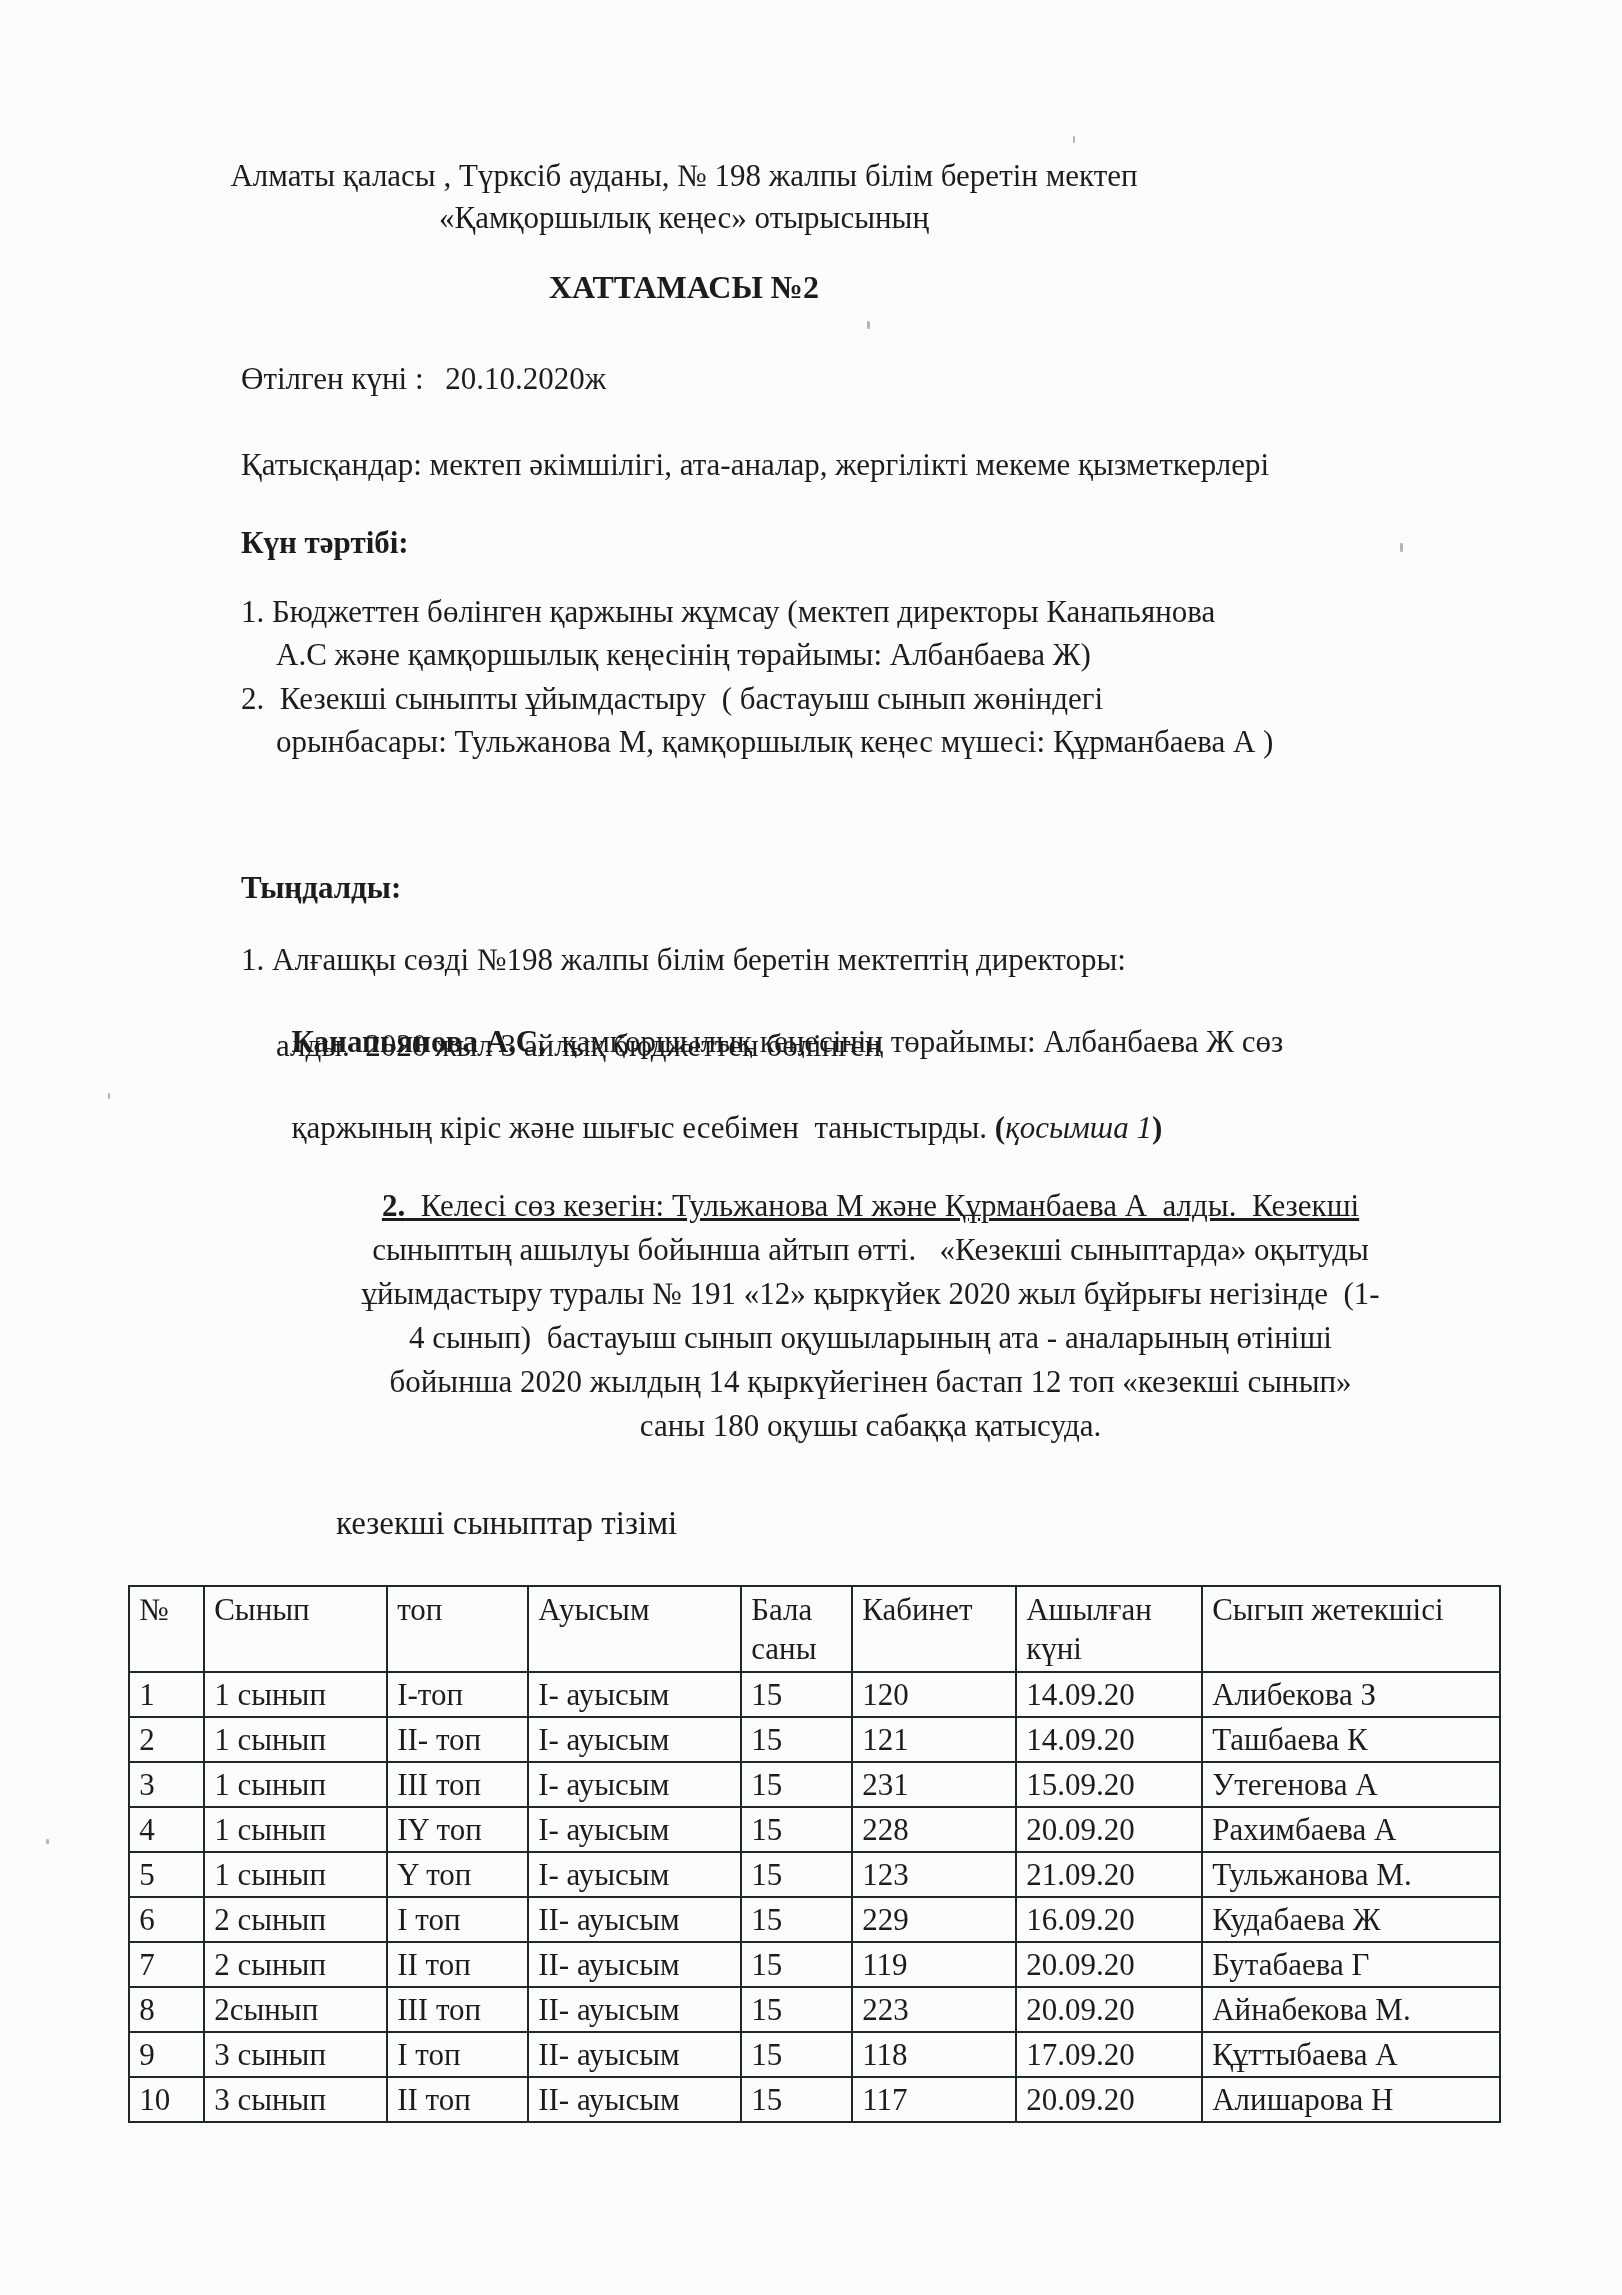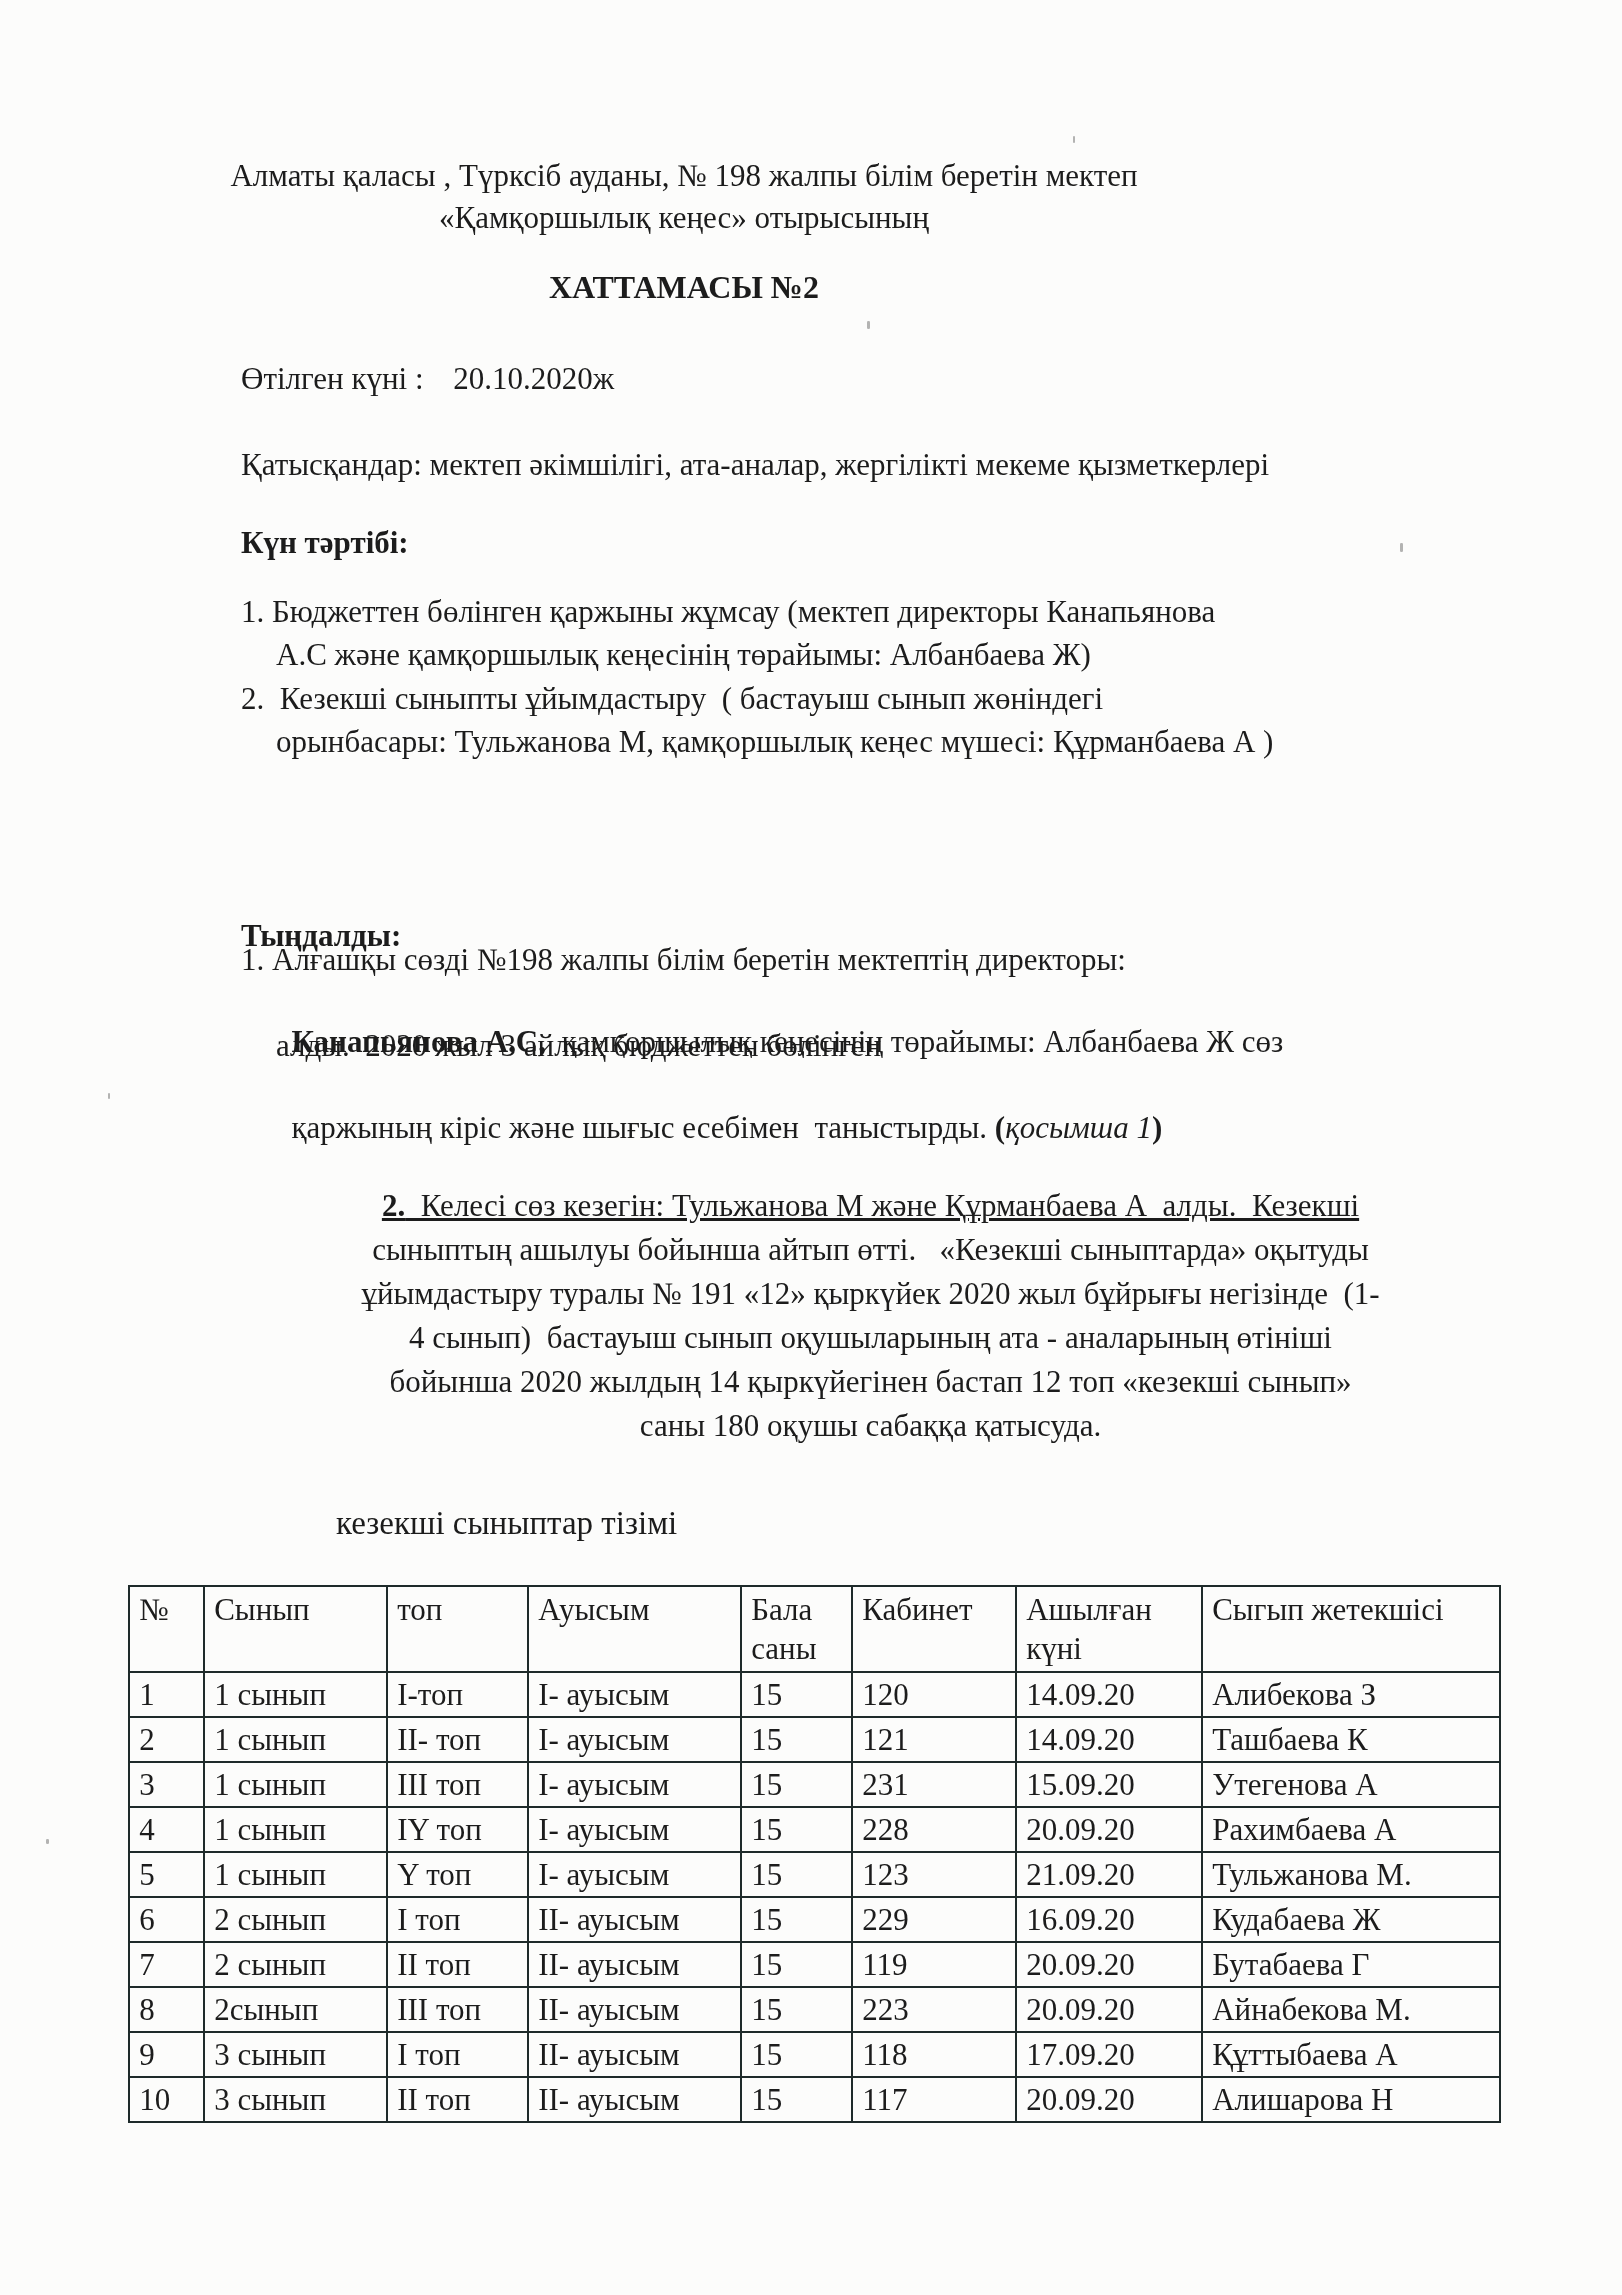--- a/index.html
+++ b/index.html
@@ -26,40 +26,40 @@
 </style>
 </head>
 <body>
 
 <div class="abs hdr" style="top:156px;">Алматы қаласы , Түрксіб ауданы, № 198 жалпы білім беретін мектеп</div>
 <div class="abs hdr" style="top:198px;">«Қамқоршылық кеңес» отырысының</div>
 <div class="abs hdr bold" style="top:268px; font-size:32px;">ХАТТАМАСЫ №2</div>
 
 <div class="abs p" style="left:241px; top:359px;">
   <span>Өтілген күні :</span>
-  <span style="margin-left:22px;">20.10.2020ж</span>
+  <span style="margin-left:14px;">20.10.2020ж</span>
 </div>
 
 <div class="abs p" style="left:241px; top:445px;">Қатысқандар: мектеп әкімшілігі, ата-аналар, жергілікті мекеме қызметкерлері</div>
 
 <div class="abs p bold" style="left:241px; top:523px;">Күн тәртібі:</div>
 
 <div class="abs p" style="left:241px; top:592px;">
   <span>1.</span>
   <span>Бюджеттен бөлінген қаржыны жұмсау (мектеп директоры  Канапьянова</span>
 </div>
 <div class="abs p" style="left:276px; top:635px;">А.С және қамқоршылық кеңесінің төрайымы: Албанбаева Ж)</div>
 
 <div class="abs p" style="left:241px; top:679px;">
   <span>2.</span>
   <span style="white-space:pre;"> Кезекші сыныпты ұйымдастыру  ( бастауыш сынып жөніндегі</span>
 </div>
 <div class="abs p" style="left:276px; top:722px;">орынбасары: Тульжанова М, қамқоршылық кеңес мүшесі: Құрманбаева А )</div>
 
-<div class="abs p bold" style="left:241px; top:868px;margin-top:48px;">Тыңдалды:</div>
+<div class="abs p bold" style="left:241px; top:868px;">Тыңдалды:</div>
 
 <div class="abs p" style="left:241px; top:940px;">
   <span>1.</span>
   <span>Алғашқы сөзді  №198 жалпы білім беретін мектептің директоры:</span>
 </div>
 <div class="abs p" style="left:276px; top:983px; white-space:pre;">
   <span class="bold">Канапьянова А.С,</span><span>  қамқоршылық кеңесінің төрайымы: Албанбаева Ж сөз</span>
 </div>
 <div class="abs p" style="left:276px; top:1026px; white-space:pre;">алды.  2020 жыл 3 айлық бюджеттен бөлінген</div>
 <div class="abs p" style="left:276px; top:1069px; white-space:pre;">

